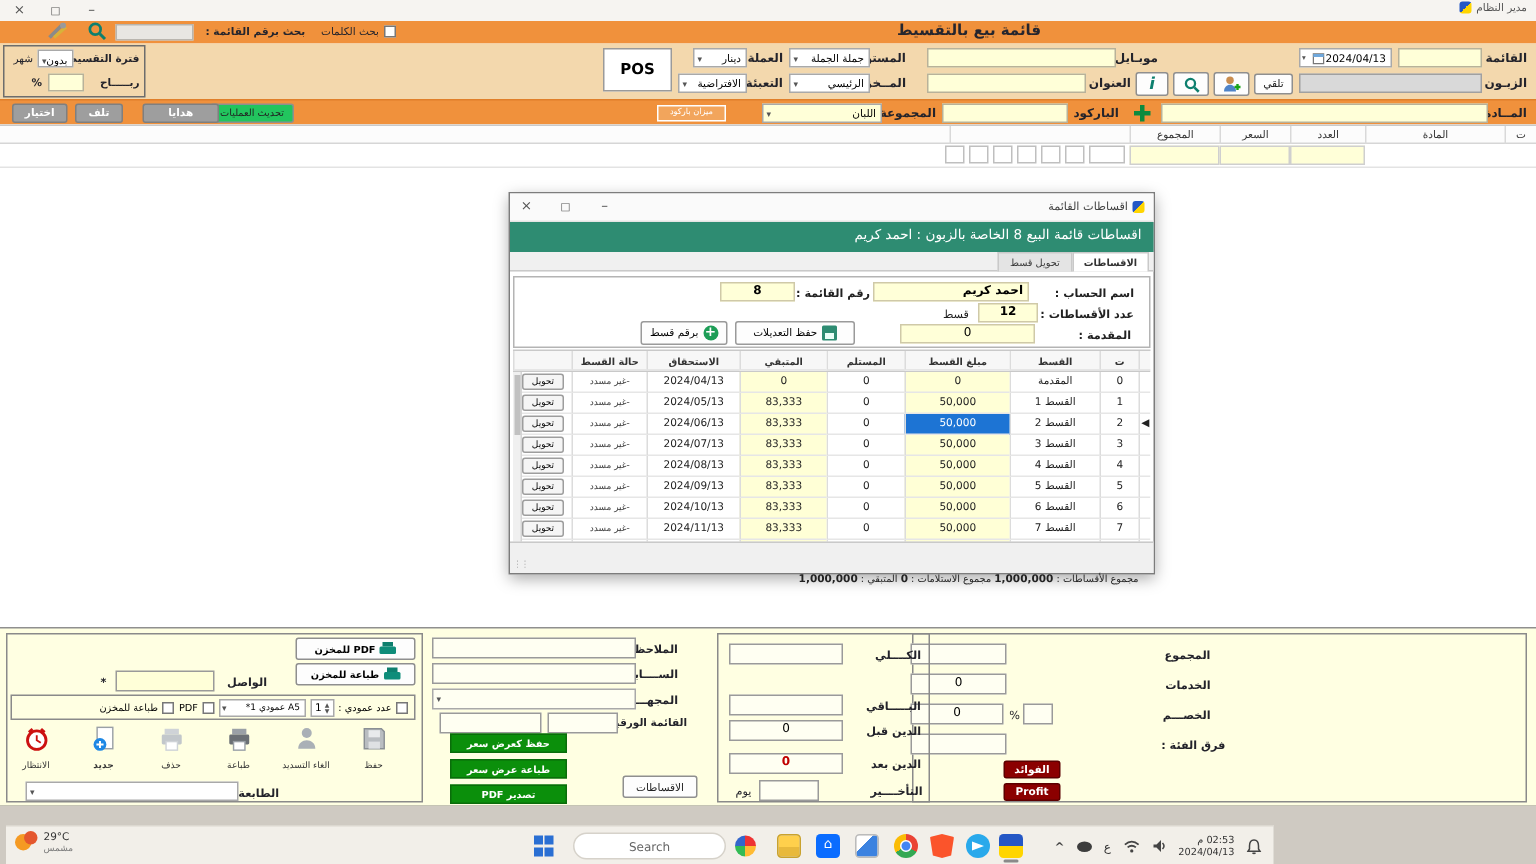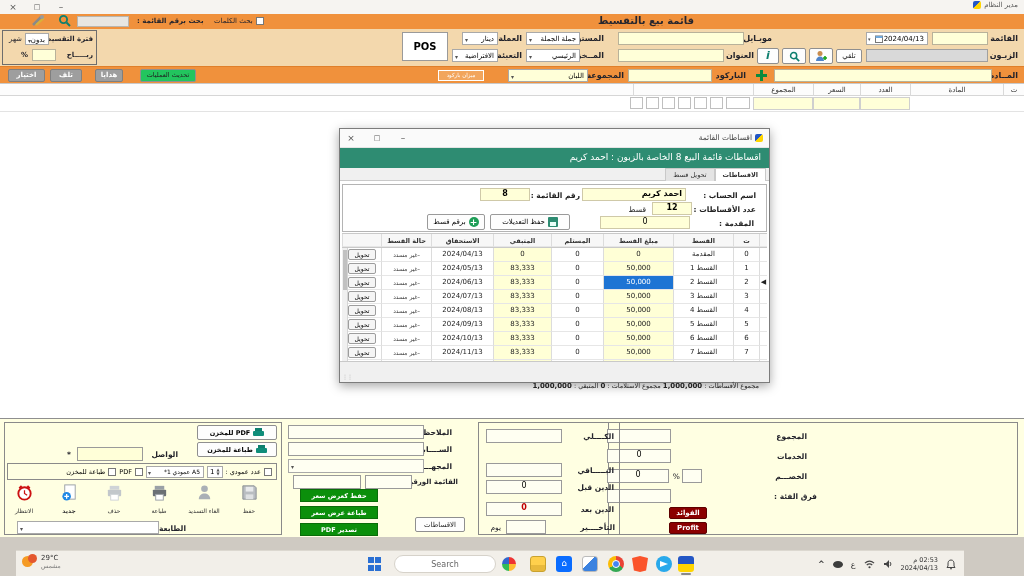--- a/index.html
+++ b/index.html
@@ -107,21 +107,21 @@
   #dlg-scroll { position:absolute; left:0; top:14px; width:6px; height:119px; background:#f0f0f0; border-right:1px solid #d5d5d5; }
   #dlg-scroll .thumb { position:absolute; top:2px; left:1px; width:4px; height:40px; background:#c1c1c1; }
   #dlg-status { position:absolute; bottom:0; left:0; right:0; height:16px; background:#f0f0f0; border-top:1px solid #c9c9c9; font-size:6.5px; color:#222; padding:20px 10px 0 0; }
   #dlg-status b { font-size:7px; }
   .grip { position:absolute; left:2px; bottom:2px; font-size:6px; color:#aaa; letter-spacing:-1px; }
   .ico-floppy-g { display:inline-block; width:10px; height:10px; background:#2e8c72; border-radius:1px; position:relative; }
   .ico-floppy-g::after { content:""; position:absolute; left:2px; bottom:1px; width:6px; height:4px; background:#eafff8; }
   .ico-plus-g { display:inline-block; width:10px; height:10px; border-radius:50%; background:#1e9e57; color:#fff; font-size:9px; line-height:10px; text-align:center; font-weight:bold; }
 
   
-  #taskbar { position:absolute; bottom:0; left:16px; width:948px; height:26px; background:#f2efe9; border-top:1px solid #dcd8d0; direction:ltr; }
+  #taskbar { position:absolute; bottom:0; left:4px; width:845px; height:26px; background:#f2efe9; border-top:1px solid #dcd8d0; direction:ltr; }
   #tb-weather { position:absolute; left:6px; top:3px; display:flex; gap:4px; align-items:center; }
   .suns { width:15px; height:15px; position:relative; }
   .suns::before { content:""; position:absolute; left:0; top:2px; width:11px; height:11px; border-radius:50%; background:#f59a23; }
   .suns::after { content:""; position:absolute; left:6px; top:0; width:9px; height:9px; border-radius:50%; background:#e4572e; }
   #tb-weather .t1 { font-size:7px; color:#333; }
   #tb-weather .t2 { font-size:6px; color:#777; direction:rtl; }
   #tb-start { position:absolute; left:352px; top:6px; width:14px; height:14px; display:grid; grid-template-columns:6px 6px; grid-gap:1px; }
   #tb-start span { background:#2a6fd3; width:6px; height:6px; }
   #tb-search { position:absolute; left:378px; top:4px; width:102px; height:18px; background:#fff; border:1px solid #d6d2ca; border-radius:9px; display:flex; align-items:center; padding:0 6px; gap:4px;flex-direction:column; }
   #tb-search .stext { font-size:8px; color:#666; flex:1; }
@@ -223,21 +223,21 @@
   <div id="matbar">
     <span class="flbl" style="right:6px;top:4px;">المــادة</span>
     <div class="yinp" style="right:32px;top:2px;width:218px;"></div>
     <div class="abs pluscross" style="right:256px;top:2px;"></div>
     <span class="flbl" style="right:278px;top:4px;">الباركود</span>
     <div class="yinp" style="right:312px;top:2px;width:84px;"></div>
     <span class="flbl" style="right:400px;top:4px;">المجموعة</span>
     <div class="ddl yellow" style="right:436px;top:2px;width:80px;"><span>اللبان</span></div>
     <div id="scalebtn">ميزان باركود</div>
     <div class="whitebtn" style="left:140px;width:56px;">تحديث العمليات</div>
-    <div class="graybtn" style="left:95px;width:28px;">هدايا</div>
+    <div class="graybtn" style="left:95px;width:51px;">هدايا</div>
     <div class="graybtn" style="left:50px;width:32px;">تلف</div>
     <div class="graybtn" style="left:8px;width:37px;">اختيار</div>
   </div>
 
   <div id="itemshead">
     <div class="hc" style="right:0;width:21px;">ت</div>
     <div class="hc" style="right:21px;width:93px;">المادة</div>
     <div class="hc" style="right:114px;width:50px;">العدد</div>
     <div class="hc" style="right:164px;width:47px;">السعر</div>
     <div class="hc" style="right:211px;width:60px;">المجموع</div>

